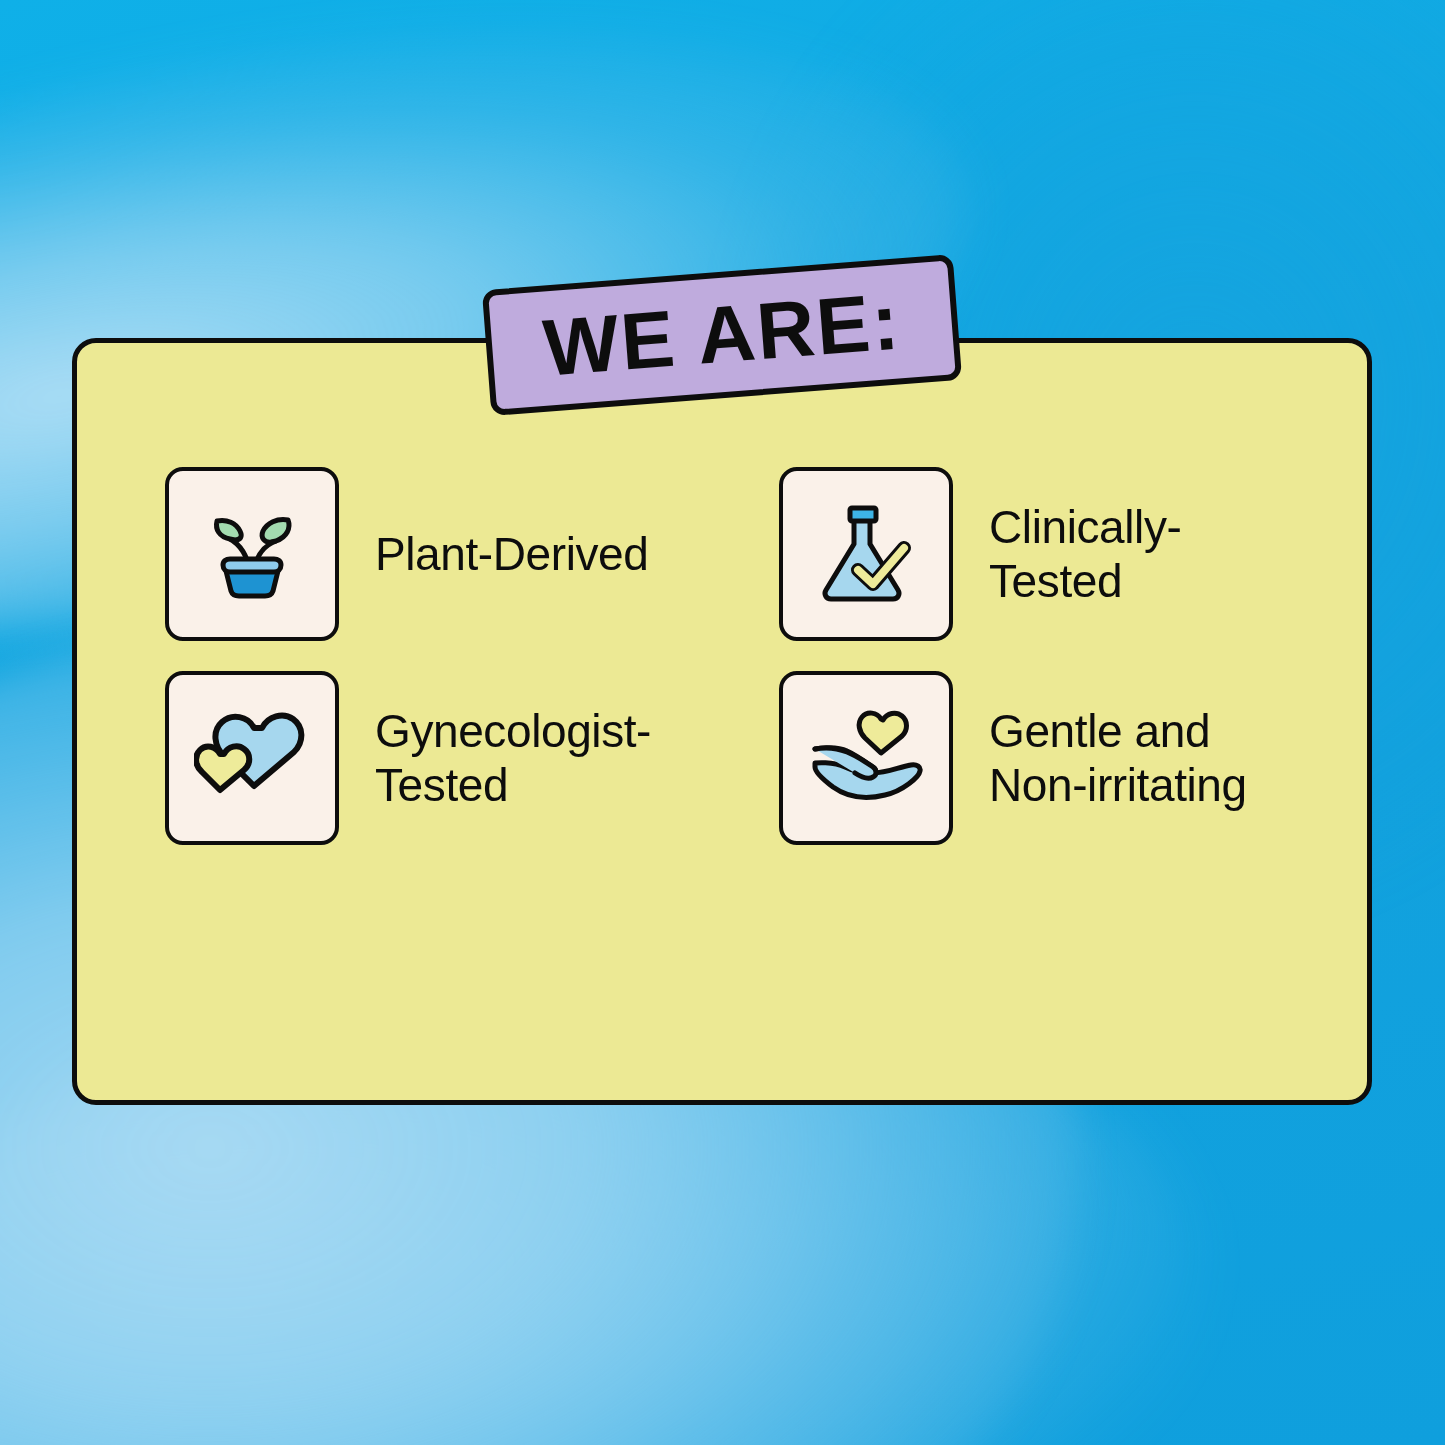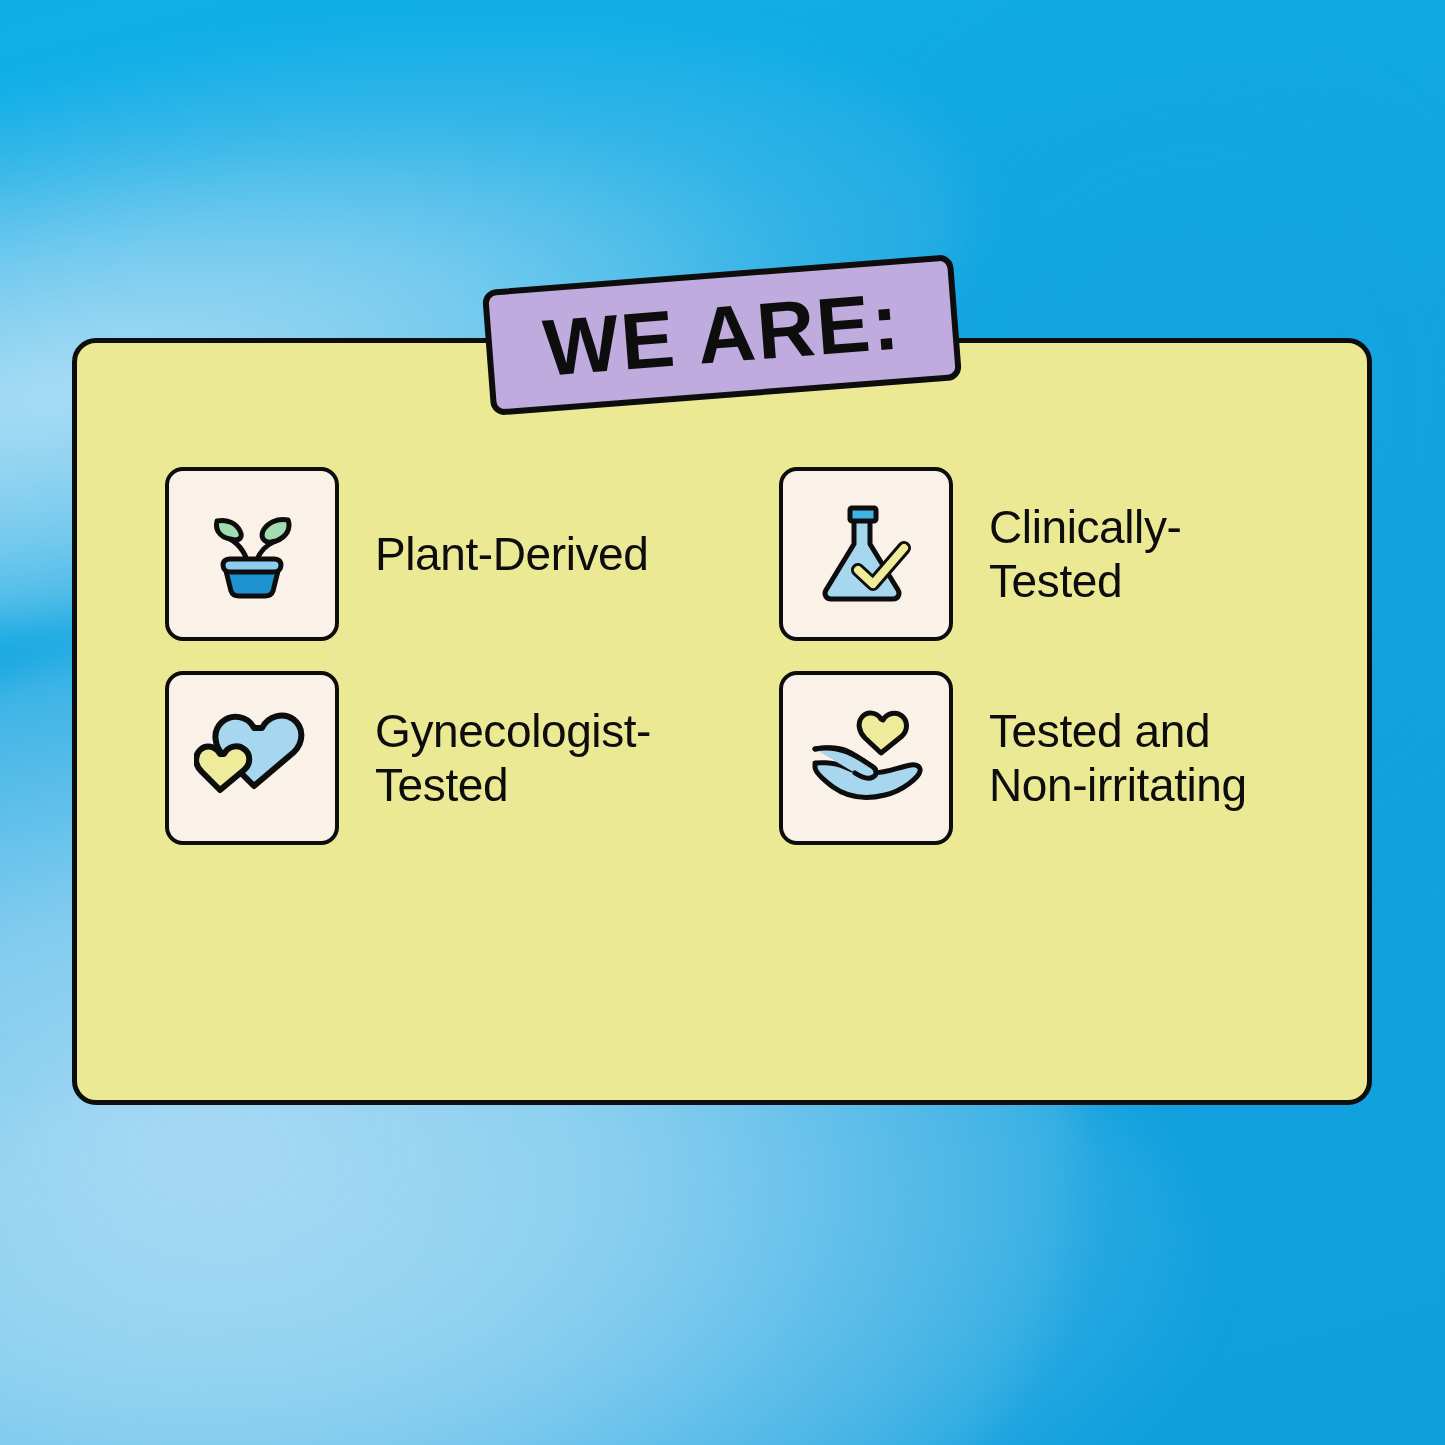--- a/index.html
+++ b/index.html
@@ -226,18 +226,18 @@
       <div class="icon-tile">
         <svg width="118" height="106" viewBox="0 0 118 106" aria-hidden="true">
           <g stroke="#0d0d0d" stroke-width="5" stroke-linecap="round" stroke-linejoin="round">
             <path d="M74 14 C70 7 60 6 55 12 C50 18 52 27 58 33 L74 48 L95 31 C101 25 101 16 95 11 C89 6 80 8 76 15 Z" fill="#eeeb9a"></path>
             <path d="M8 44 C8 44 28 40 40 46 C49 50 60 58 66 62 C70 65 70 70 66 72 C62 74 56 72 50 68" fill="none"></path>
             <path d="M8 58 C8 58 26 56 38 62 C48 67 58 68 66 68 C80 68 92 62 104 60 C110 59 114 62 113 66 C112 72 96 86 78 90 C58 95 40 92 26 82 C18 76 8 68 8 62 Z" fill="#a6d7ee"></path>
             <path d="M8 44 C18 42 30 43 40 47 C50 51 60 58 66 62 C70 65 70 70 66 72 C61 75 54 72 48 68" fill="#a6d7ee"></path>
           </g>
         </svg>
       </div>
-      <div class="feature-label">Tested and
+      <div class="feature-label">Gentle and
 Non-irritating</div>
     </div>
 
   </div>
 </div>
 
 </body></html>

